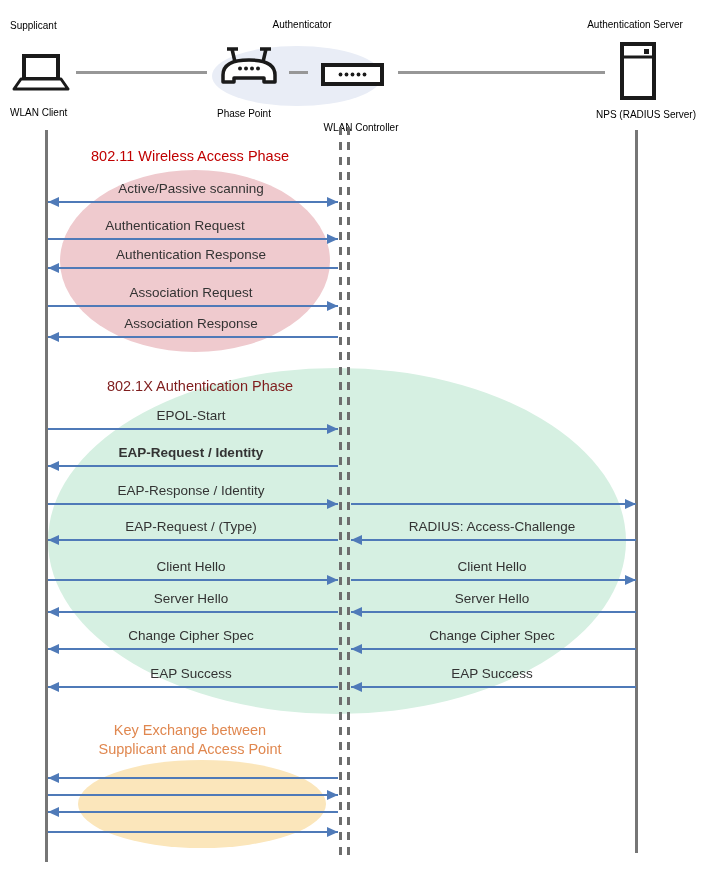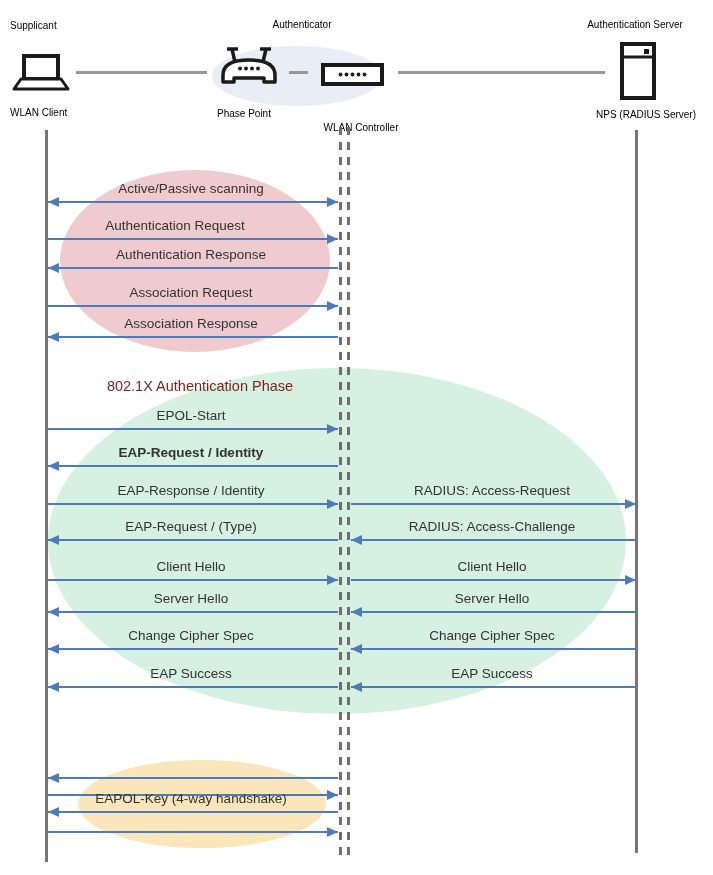--- a/index.html
+++ b/index.html
@@ -84,21 +84,26 @@
 
   <div class="ellipse" style="left: 60px; top: 170px; width: 270px; height: 182px; background: rgb(239, 202, 206);"></div>
   <div class="ellipse" style="left: 48px; top: 368px; width: 578px; height: 346px; background: rgb(214, 240, 226);"></div>
   <div class="ellipse" style="left: 78px; top: 760px; width: 248px; height: 88px; background: rgb(251, 230, 187);"></div>
 
   <div class="lifeline" style="left:45px;top:130px;height:732px;"></div>
   <div class="dashline" style="left:339px;top:127px;height:729px;"></div>
   <div class="dashline" style="left:347px;top:127px;height:729px;"></div>
   <div class="lifeline" style="left:635px;top:130px;height:723px;"></div>
 
+  <div class="phase-title" style="left: 190px; top: 147px; color: rgb(192, 0, 0);">802.11 Wireless Access Phase</div>
   <div class="phase-title" style="left: 200px; top: 377px; color: #7f1d1d;">802.1X Authentication Phase</div>
+  <div class="phase-title" style="left: 190px; top: 721px; color: rgb(224, 135, 79);">
+    <div>Key Exchange between</div>
+    <div>Supplicant and Access Point</div>
+  </div>
 
   <div id="messages" class="abs" style="left:0;top:0;width:600px;height:875px;">
       <div class="msg-line" style="left: 48px; top: 201px; width: 290px;">
         <div class="head l"></div>
         <div class="head r"></div>
       </div>
       <div class="msg-label" style="left: 191px; top: 181px;">Active/Passive scanning</div>
       <div class="msg-line" style="left: 48px; top: 238px; width: 290px;">
         <div class="head r"></div>
       </div>
@@ -123,21 +128,20 @@
         <div class="head l"></div>
       </div>
       <div class="msg-label" style="left: 191px; top: 445px; font-weight: bold;">EAP-Request / Identity</div>
       <div class="msg-line" style="left: 48px; top: 503px; width: 290px;">
         <div class="head r"></div>
       </div>
       <div class="msg-label" style="left: 191px; top: 483px;">EAP-Response / Identity</div>
       <div class="msg-line" style="left: 351px; top: 503px; width: 285px;">
         <div class="head r"></div>
       </div>
-      <div class="msg-label" style="left: 492px; top: 483px;">RADIUS: Access-Request</div>
       <div class="msg-line" style="left: 48px; top: 539px; width: 290px;">
         <div class="head l"></div>
       </div>
       <div class="msg-label" style="left: 191px; top: 519px;">EAP-Request / (Type)</div>
       <div class="msg-line" style="left: 351px; top: 539px; width: 285px;">
         <div class="head l"></div>
       </div>
       <div class="msg-label" style="left: 492px; top: 519px;">RADIUS: Access-Challenge</div>
       <div class="msg-line" style="left: 48px; top: 579px; width: 290px;">
         <div class="head r"></div>
@@ -173,19 +177,18 @@
       <div class="msg-label" style="left: 492px; top: 666px;">EAP Success</div>
       <div class="msg-line" style="left: 48px; top: 777px; width: 290px;">
         <div class="head l"></div>
       </div>
       <div class="msg-line" style="left: 48px; top: 794px; width: 290px;">
         <div class="head r"></div>
       </div>
       <div class="msg-line" style="left: 48px; top: 811px; width: 290px;">
         <div class="head l"></div>
       </div>
-      <div class="msg-label" style="left: 191px; top: 791px;">EAPOL-Key (4-way handshake)</div>
       <div class="msg-line" style="left: 48px; top: 831px; width: 290px;">
         <div class="head r"></div>
       </div>
     </div>
 
 </div>
 
 </body></html>

